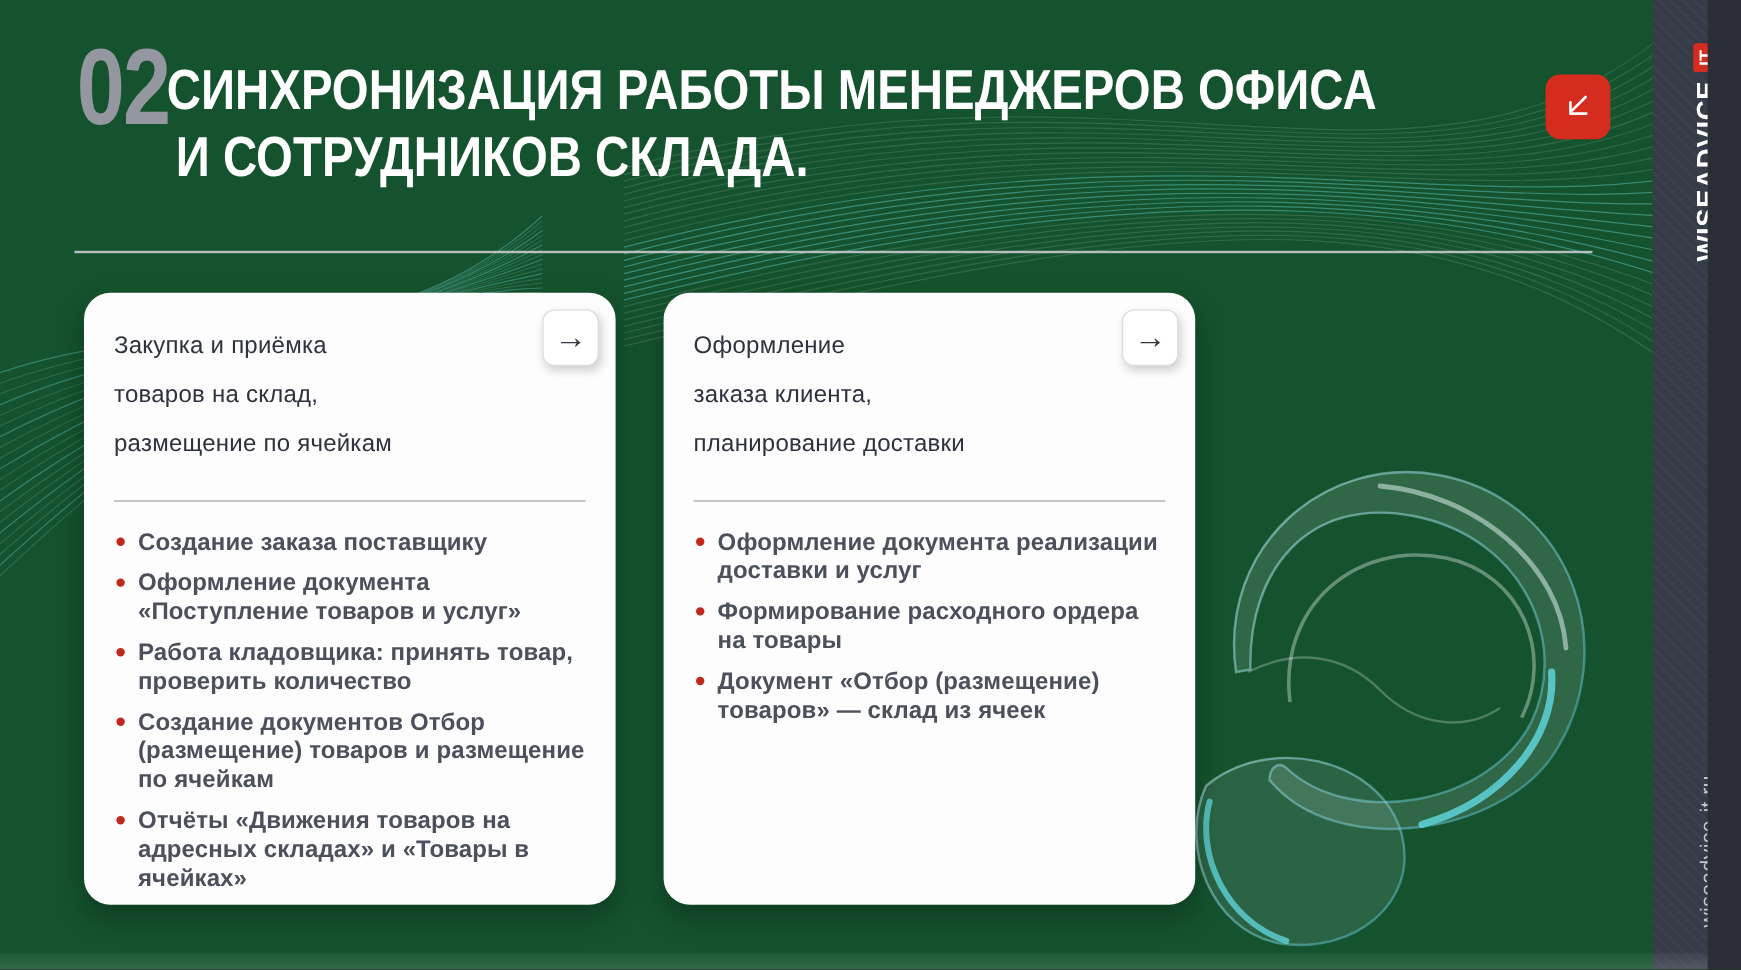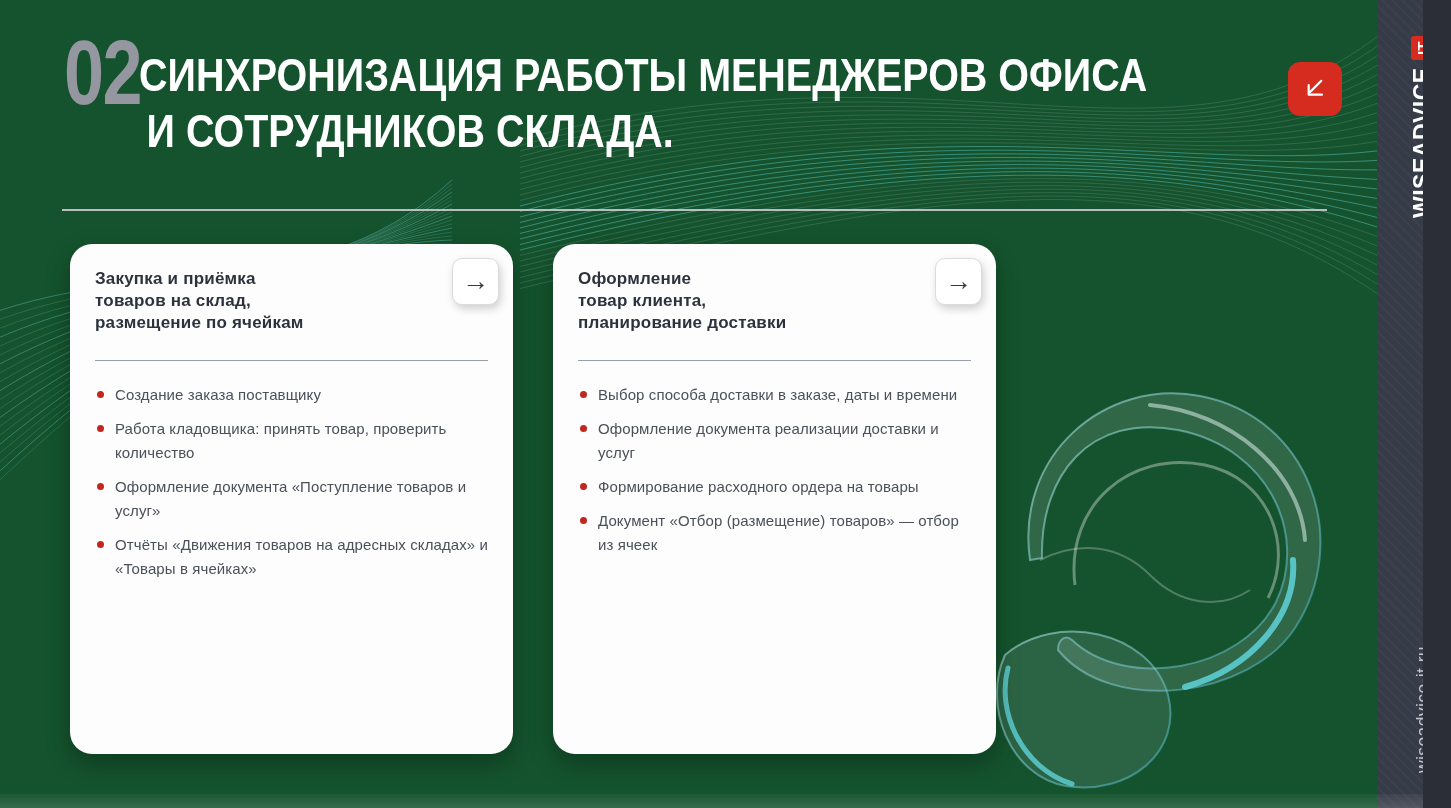--- a/index.html
+++ b/index.html
@@ -41,37 +41,37 @@
 
   
   .card {
     position:absolute; top:244px; width:443px; height:510px; z-index:4;
     background:#fdfdfd; border-radius:22px; padding:24px 25px 24px 25px;
     box-shadow:0 10px 24px rgba(0,0,0,.28);
   }
   .card-1 { left:70px; }
   .card-2 { left:553px; }
   .card-title {
-    font-size:17px; font-weight:700; color:#2d323d; line-height:22px;
+    font-size:20px; font-weight:400; color:#2d323d; line-height:41px;
     white-space:pre-line; letter-spacing:.2px; max-width:330px;
   }
   .arrow-btn {
     position:absolute; top:14px; right:14px; width:47px; height:47px;
     background:#ffffff; border:1px solid #dcdcdc; border-radius:10px;
     display:flex; align-items:center; justify-content:center;
     font-size:27px; color:#343843; box-shadow:2px 4px 8px rgba(0,0,0,.18);
     cursor:pointer;
   }
   .card-divider { height:1px; background:#9aa0a8; margin:26px 0 22px 0; }
   .bullet { display:flex; align-items:flex-start; margin-bottom:10px; }
   .bullet-marker {
     width:7px; height:7px; border-radius:50%; background:#c1271d;
     flex-shrink:0; margin:8px 11px 0 2px;
   }
-  .bullet-text { font-size:15px; color:#4b505a; line-height:24px; letter-spacing:.1px; }
+  .bullet-text { font-size:20px; color:#4b505a; line-height:24px; letter-spacing:.1px;font-weight:bold; }
 
   
   .sidebar {
     position:absolute; right:0; top:0; width:46px; height:808px; z-index:5;
     background:#363b48;
     background-image:repeating-linear-gradient(45deg, rgba(255,255,255,0.025) 0 2px, transparent 2px 7px);
   }
   .brand-rot {
     position:absolute; left:1409px; top:218px; z-index:7;
     transform:rotate(-90deg); transform-origin:0 0; white-space:nowrap;
@@ -189,55 +189,55 @@
 товаров на склад,
 размещение по ячейкам</div>
     <div class="card-divider"></div>
     <div class="bullets">
       <div class="bullet">
           <span class="bullet-marker"></span>
           <span class="bullet-text">Создание заказа поставщику</span>
         </div>
       <div class="bullet">
           <span class="bullet-marker"></span>
+          <span class="bullet-text">Оформление документа «Поступление товаров и услуг»</span>
+        </div>
+      <div class="bullet">
+          <span class="bullet-marker"></span>
           <span class="bullet-text">Работа кладовщика: принять товар, проверить количество</span>
         </div>
       <div class="bullet">
           <span class="bullet-marker"></span>
-          <span class="bullet-text">Оформление документа «Поступление товаров и услуг»</span>
+          <span class="bullet-text">Создание документов Отбор (размещение) товаров и размещение по ячейкам</span>
         </div>
       <div class="bullet">
           <span class="bullet-marker"></span>
           <span class="bullet-text">Отчёты «Движения товаров на адресных складах» и «Товары в ячейках»</span>
         </div>
     </div>
   </div>
 
   <div class="card card-2">
     <div class="arrow-btn">→</div>
     <div class="card-title">Оформление
-товар клиента,
+заказа клиента,
 планирование доставки</div>
     <div class="card-divider"></div>
     <div class="bullets">
       <div class="bullet">
           <span class="bullet-marker"></span>
-          <span class="bullet-text">Выбор способа доставки в заказе, даты и времени</span>
-        </div>
-      <div class="bullet">
-          <span class="bullet-marker"></span>
           <span class="bullet-text">Оформление документа реализации доставки и услуг</span>
         </div>
       <div class="bullet">
           <span class="bullet-marker"></span>
           <span class="bullet-text">Формирование расходного ордера на товары</span>
         </div>
       <div class="bullet">
           <span class="bullet-marker"></span>
-          <span class="bullet-text">Документ «Отбор (размещение) товаров» — отбор из ячеек</span>
+          <span class="bullet-text">Документ «Отбор (размещение) товаров» — склад из ячеек</span>
         </div>
     </div>
   </div>
 
   <div class="sidebar"></div>
 
   <div class="brand-rot">
     <div class="brand-row">
       <span class="brand-name">WISEADVICE</span>
       <span class="brand-badge">IT</span>

